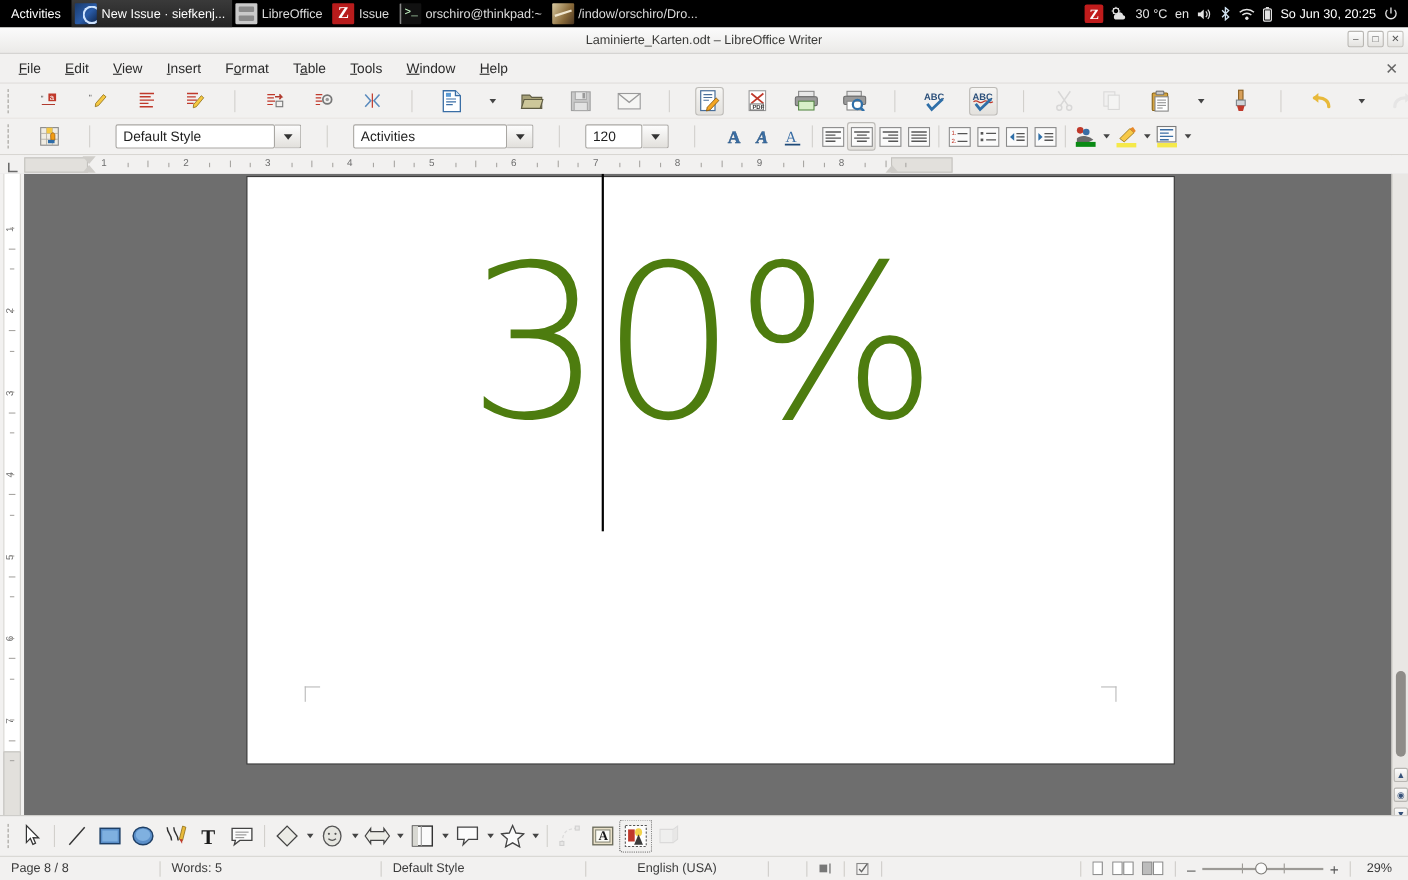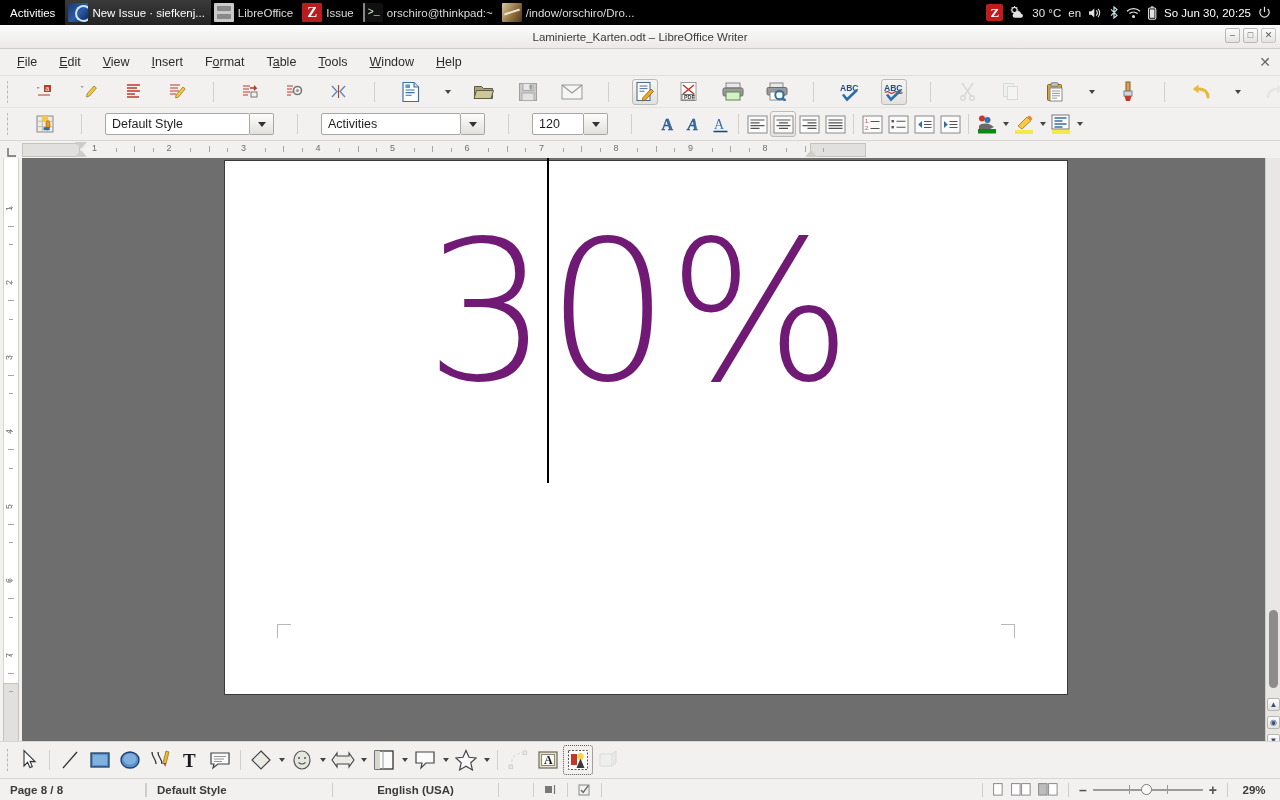--- a/index.html
+++ b/index.html
@@ -134,21 +134,21 @@
   
   #drawbar { height:37px; display:flex; align-items:center; padding-left:4px;
     background:#f2f1f0; border-top:1px solid #d8d6d2; }
   .dbtn { width:30px; height:30px; display:flex; align-items:center; justify-content:center;
     border-radius:3px; cursor:pointer; flex:0 0 30px;}
   .dbtn.sel { border:1px dotted #555; }
 
   
   #statusbar { height:22px; background:#f2f1f0; border-top:1px solid #d8d6d2;
     display:flex; align-items:center; font-size:11.5px; color:#3b3b3b; }
-  .scell { padding:0 10px; height:22px; display:flex; align-items:center;font-weight:bold; }
+  .scell { padding:0 10px; height:22px; display:flex; align-items:center; }
   .ssep { width:1px; height:14px; background:#cfcdc9; flex:0 0 1px;}
   #zoomslider { width:110px; height:14px; position:relative; display:flex; align-items:center; }
   #zoomtrack { height:2px; width:100%; background:#9c9a96; }
   #zoomknob { position:absolute; left:48px; width:11px; height:11px; border-radius:50%;
     background:#fbfbfb; border:1px solid #7d7b77; }
   .ztick { position:absolute; width:1px; height:9px; background:#9c9a96; }
 </style>
 </head>
 <body>
 
@@ -709,21 +709,21 @@
           <div style="position: absolute; left: 8px; top: 440.25px; height: 1px; width: 6px; background: rgb(168, 166, 162);"></div>
           <div style="position: absolute; left: 9px; top: 458.875px; height: 1px; width: 4px; background: rgb(168, 166, 162);"></div>
           <div style="position: absolute; left: 4px; top: 499.5px; font-size: 9px; color: rgb(110, 110, 110); transform: rotate(-90deg); transform-origin: left top;">7</div>
           <div style="position: absolute; left: 9px; top: 496.125px; height: 1px; width: 4px; background: rgb(168, 166, 162);"></div>
           <div style="position: absolute; left: 8px; top: 514.75px; height: 1px; width: 6px; background: rgb(168, 166, 162);"></div>
           <div style="position: absolute; left: 9px; top: 533.375px; height: 1px; width: 4px; background: rgb(168, 166, 162);"></div>
         </div>
       <div id="canvas">
         <div id="page" style="left: 203px; top: 3px; width: 842px; height: 533px;">
           <div class="corner-mark" style="position: absolute; left: 52px; top: 463px; width: 14px; height: 14px; border-top: 1px solid rgb(185, 185, 185); border-left: 1px solid rgb(185, 185, 185);"></div>
-          <div id="green" style="left: 200px; top: 54px; color: #701a75;">30%</div>
+          <div id="green" style="left: 200px; top: 54px; color: #4d7c0f;">30%</div>
           <div id="caret-line" style="left: 322px; top: -5px; height: 327px;"></div>
         <div class="corner-mark" style="position: absolute; right: 52px; top: 463px; width: 14px; height: 14px; border-top: 1px solid rgb(185, 185, 185); border-right: 1px solid rgb(185, 185, 185);"></div>
           </div>
       </div>
       <div id="vscroll">
         <div id="vthumb" style="top: 452px; height: 78px;"></div>
         <div class="navbtn" style="top:540px">▲</div>
         <div class="navbtn" style="top:558px">◉</div>
         <div class="navbtn" style="top:576px">▼</div>
       </div>
@@ -845,20 +845,21 @@
         <svg width="22" height="22" viewBox="0 0 22 22">
           <path d="M3 5h12v12H3z" fill="#ededed" stroke="#c0c0c0"></path>
           <path d="M15 5l4-3v12l-4 3" fill="#dcdcdc" stroke="#c0c0c0"></path>
         </svg>
       </div>
     </div>
 
   <div id="statusbar">
     <div class="scell" style="width:145px">Page 8 / 8</div>
     <div class="ssep"></div>
+    <div class="scell" style="width:200px">Words: 5</div>
     <div class="ssep"></div>
     <div class="scell" style="width:185px">Default Style</div>
     <div class="ssep"></div>
     <div class="scell" style="width:165px;justify-content:center">English (USA)</div>
     <div class="ssep"></div>
     <div class="scell" style="width:34px"></div>
     <div class="ssep"></div>
     <div class="scell">
       <svg width="13" height="11" viewBox="0 0 13 11">
           <rect x="1" y="2" width="7" height="7" fill="#777"></rect>

